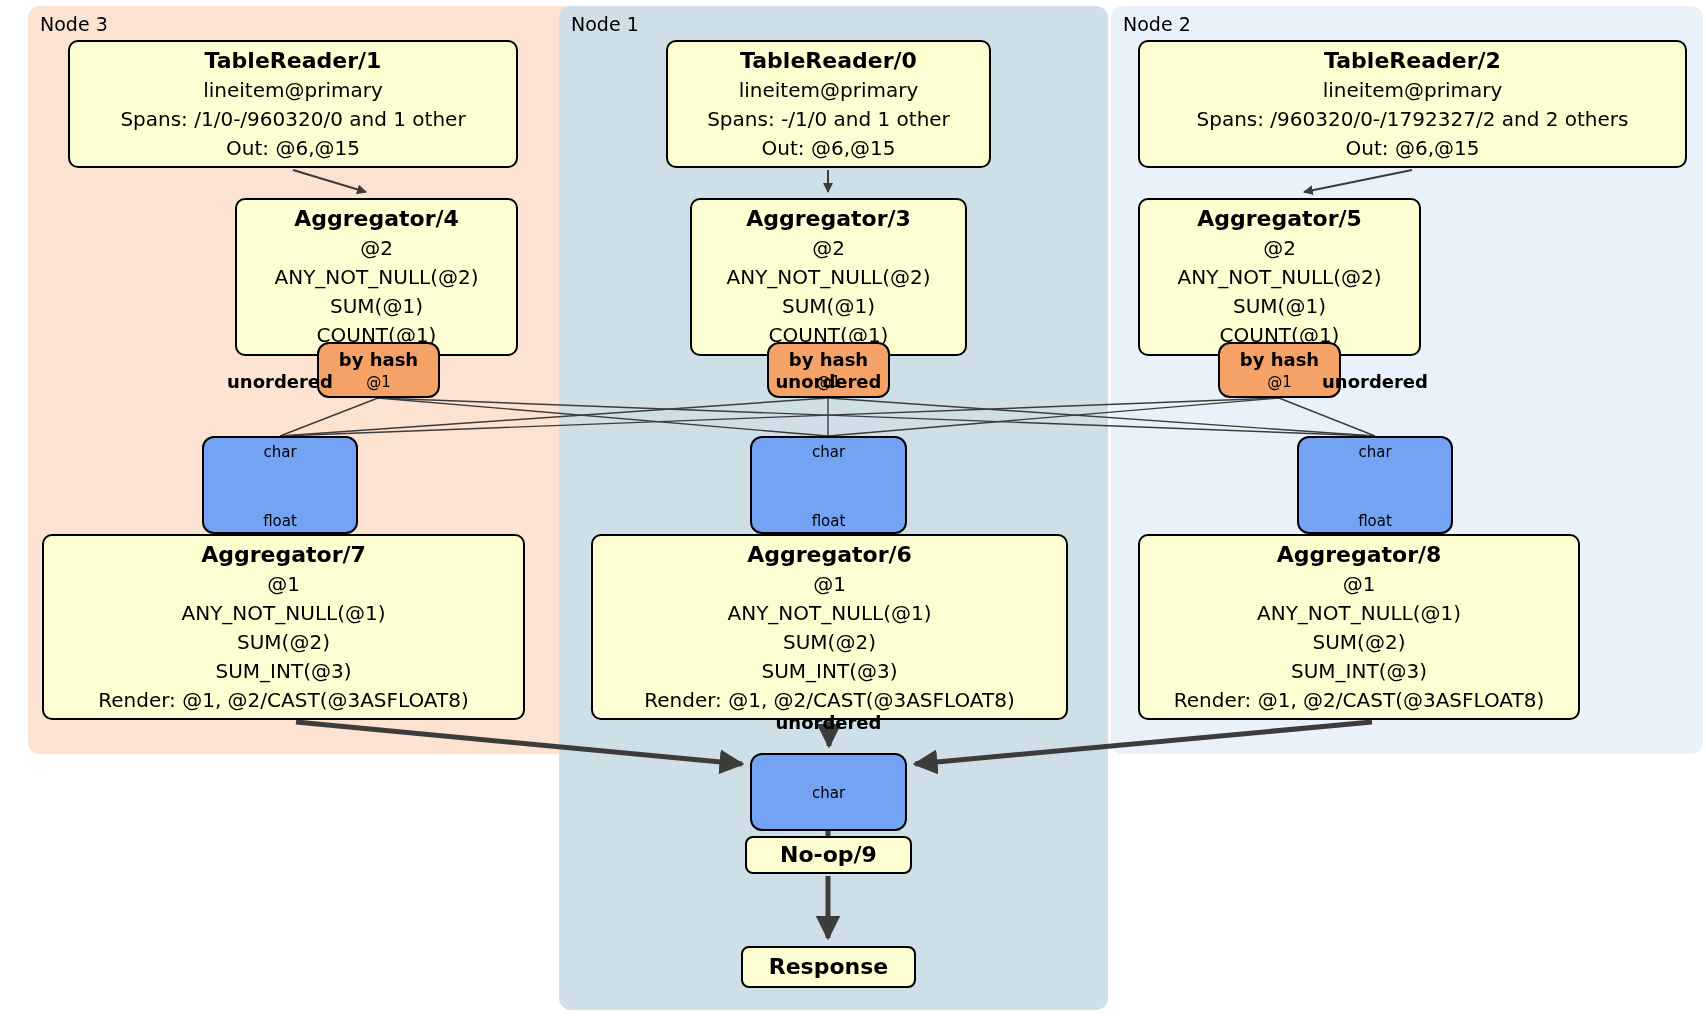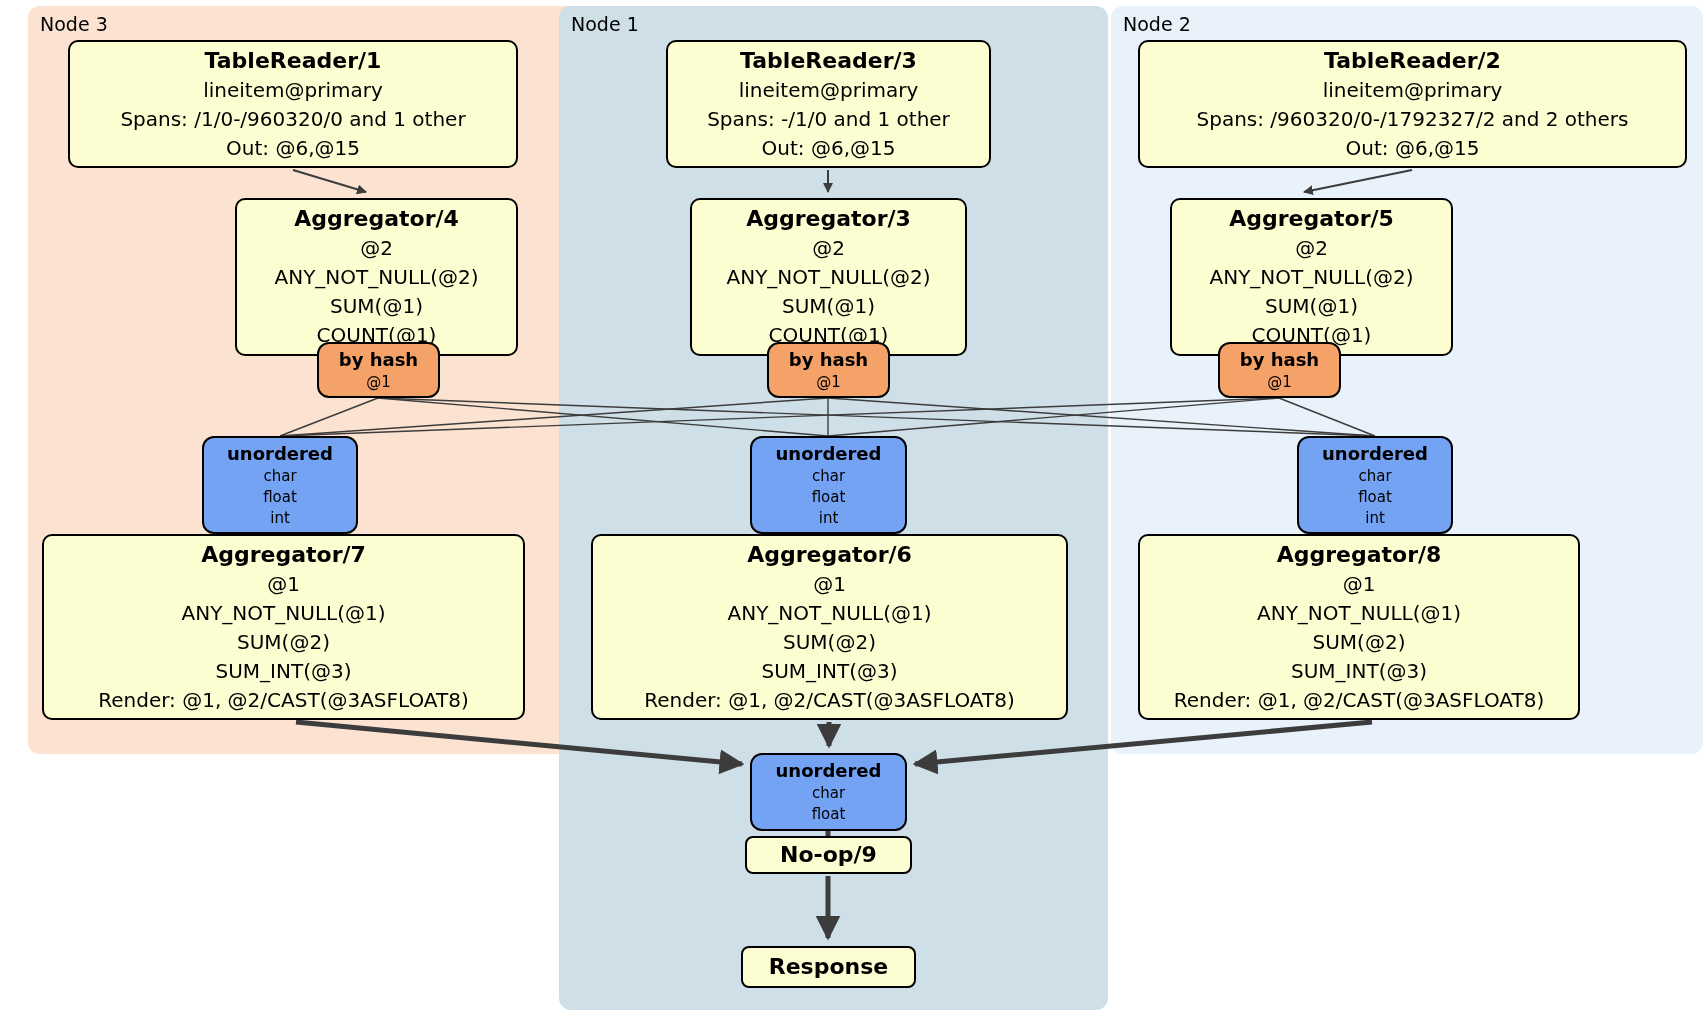--- a/index.html
+++ b/index.html
@@ -19,21 +19,21 @@
   .thick { stroke: var(--edge, #3c3c3c); stroke-width: 5; fill: none; }
 
   .box { position: absolute; z-index: 2; display: flex; flex-direction: column; justify-content: center;
          align-items: center; text-align: center; background: var(--box_bg, #fdfdd2);
          border: 2px solid #000; border-radius: 10px; padding: 7px 8px; }
   .box-title { font-weight: bold; font-size: 22px; line-height: 30px; white-space: nowrap; }
   .box-line  { font-size: 20px; line-height: 29px; white-space: nowrap; }
 
   .pill { border-radius: 12px; }
   .pill-orange { background: var(--router_bg, #f5a269); }
-  .pill-blue   { background: var(--sync_bg, #74a3f3); }
+  .pill-blue   { background: var(--sync_bg, #74a3f3); gap: 48px; }
   .pill .box-title { font-size: 18px; line-height: 24px; }
   .pill .box-line  { font-size: 15px; line-height: 21px; }
 
   
   .tr1   { left: 68px;  top: 40px;  width: 450px; height: 128px; }
   .agg4  { left: 235px; top: 198px; width: 283px; height: 158px; }
   .hash3 { left: 317px; top: 342px; width: 123px; height: 56px; }
   .sync3 { left: 202px; top: 436px; width: 156px; height: 98px; }
   .agg7  { left: 42px;  top: 534px; width: 483px; height: 186px; }
 
@@ -42,21 +42,21 @@
   .agg3  { left: 690px; top: 198px; width: 277px; height: 158px; }
   .hash1 { left: 767px; top: 342px; width: 123px; height: 56px; }
   .sync1 { left: 750px; top: 436px; width: 157px; height: 98px; }
   .agg6  { left: 591px; top: 534px; width: 477px; height: 186px; }
   .syncf { left: 750px; top: 753px; width: 157px; height: 78px; }
   .noop  { left: 745px; top: 836px; width: 167px; height: 38px; border-radius: 8px; }
   .resp  { left: 741px; top: 946px; width: 175px; height: 42px; border-radius: 8px; }
 
   
   .tr2   { left: 1138px; top: 40px;  width: 549px; height: 128px; }
-  .agg5  { left: 1138px; top: 198px; width: 283px; height: 158px; margin-left: 32px; }
+  .agg5  { left: 1138px; top: 198px; width: 283px; height: 158px; }
   .hash2 { left: 1218px; top: 342px; width: 123px; height: 56px; }
   .sync2 { left: 1297px; top: 436px; width: 156px; height: 98px; }
   .agg8  { left: 1138px; top: 534px; width: 442px; height: 186px; }
 </style>
 </head>
 <body>
 
 <div class="canvas">
 
   <div class="region region-node3">
@@ -130,21 +130,21 @@
   <div class="box agg7">
     <div class="box-title">Aggregator/7</div>
     <div class="box-line">@1</div>
     <div class="box-line">ANY_NOT_NULL(@1)</div>
     <div class="box-line">SUM(@2)</div>
     <div class="box-line">SUM_INT(@3)</div>
     <div class="box-line">Render: @1, @2/CAST(@3ASFLOAT8)</div>
   </div>
 
   <div class="box tr0">
-    <div class="box-title">TableReader/3</div>
+    <div class="box-title">TableReader/0</div>
     <div class="box-line">lineitem@primary</div>
     <div class="box-line">Spans: -/1/0 and 1 other</div>
     <div class="box-line">Out: @6,@15</div>
   </div>
 
   <div class="box agg3">
     <div class="box-title">Aggregator/3</div>
     <div class="box-line">@2</div>
     <div class="box-line">ANY_NOT_NULL(@2)</div>
     <div class="box-line">SUM(@1)</div>

